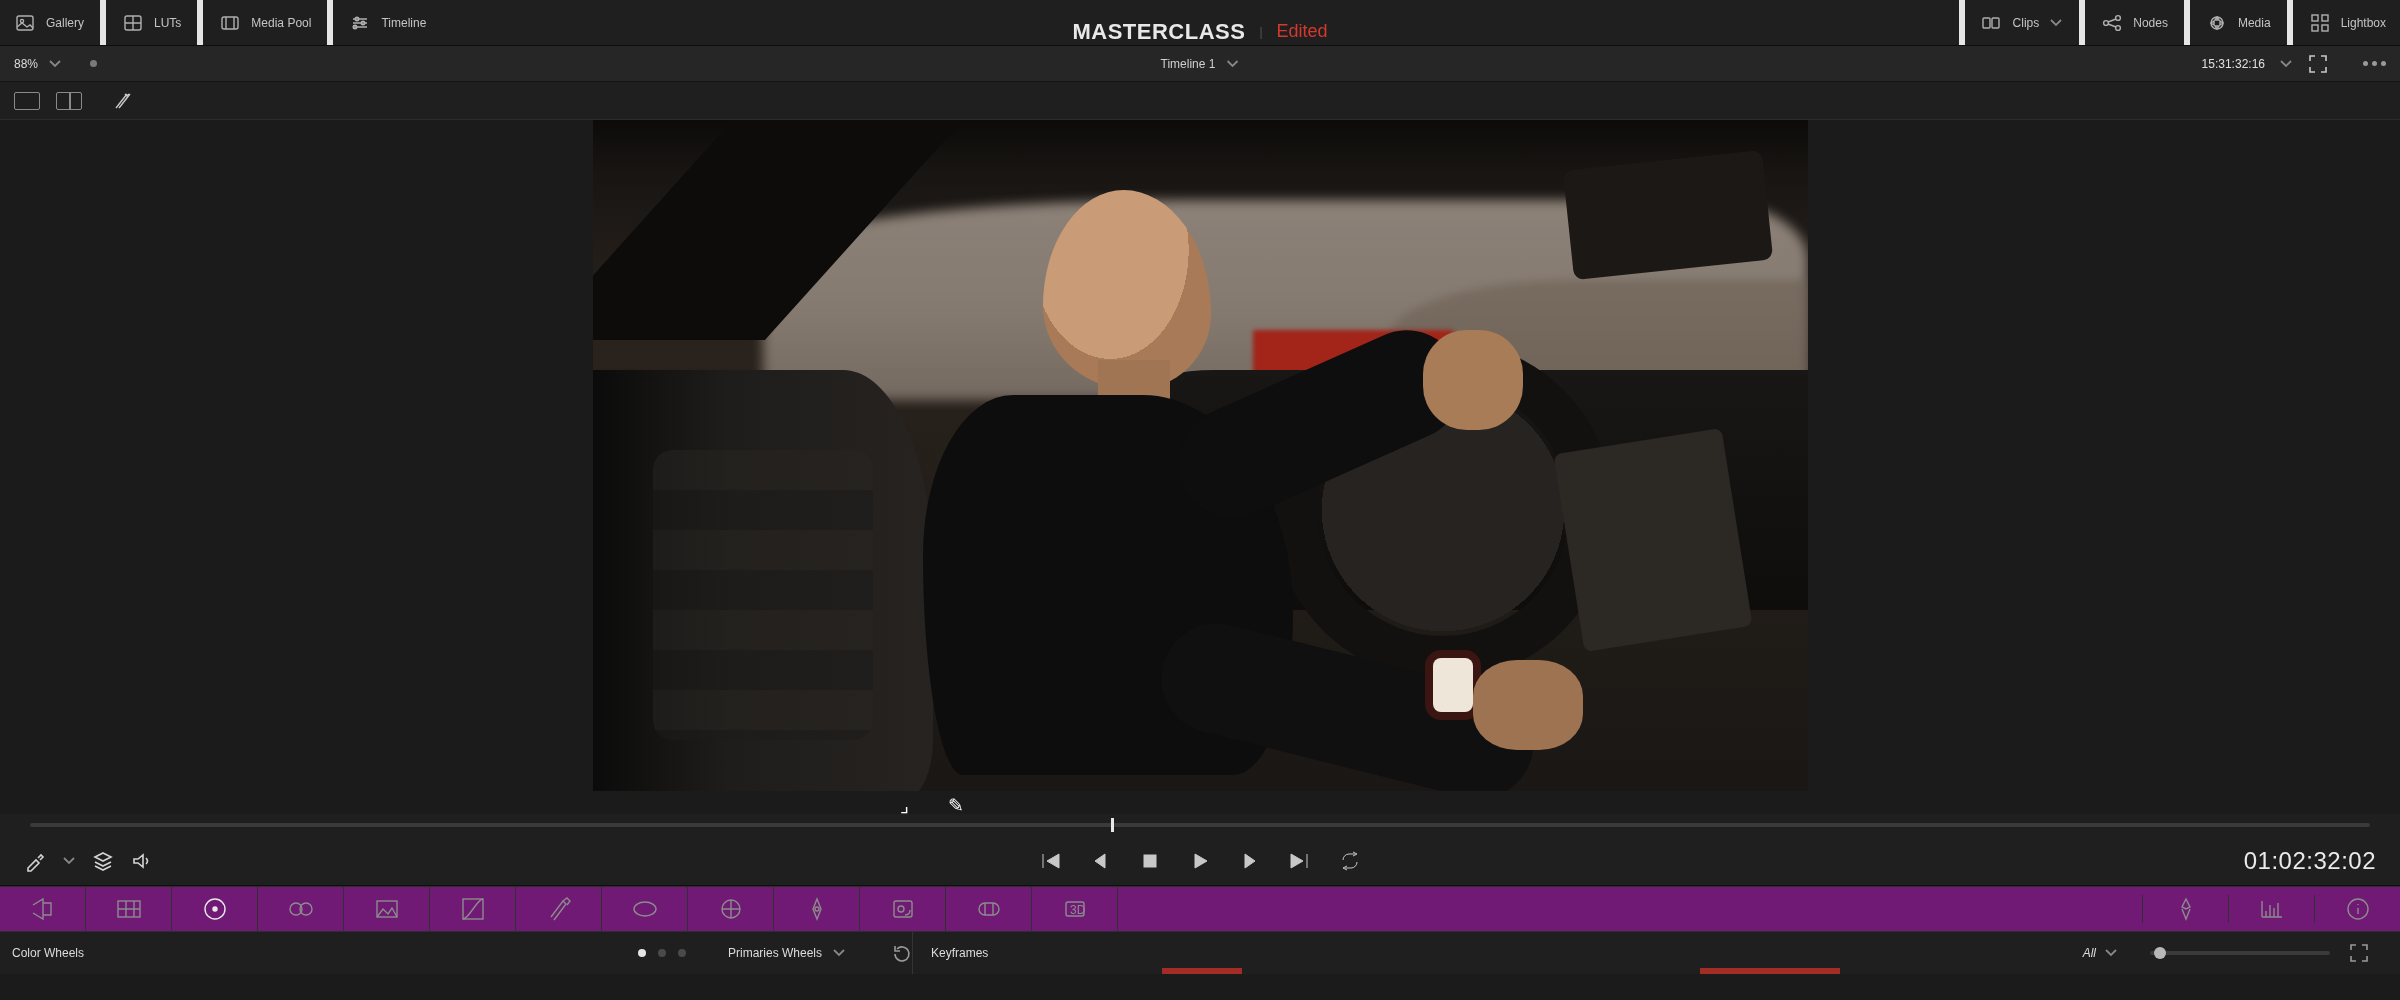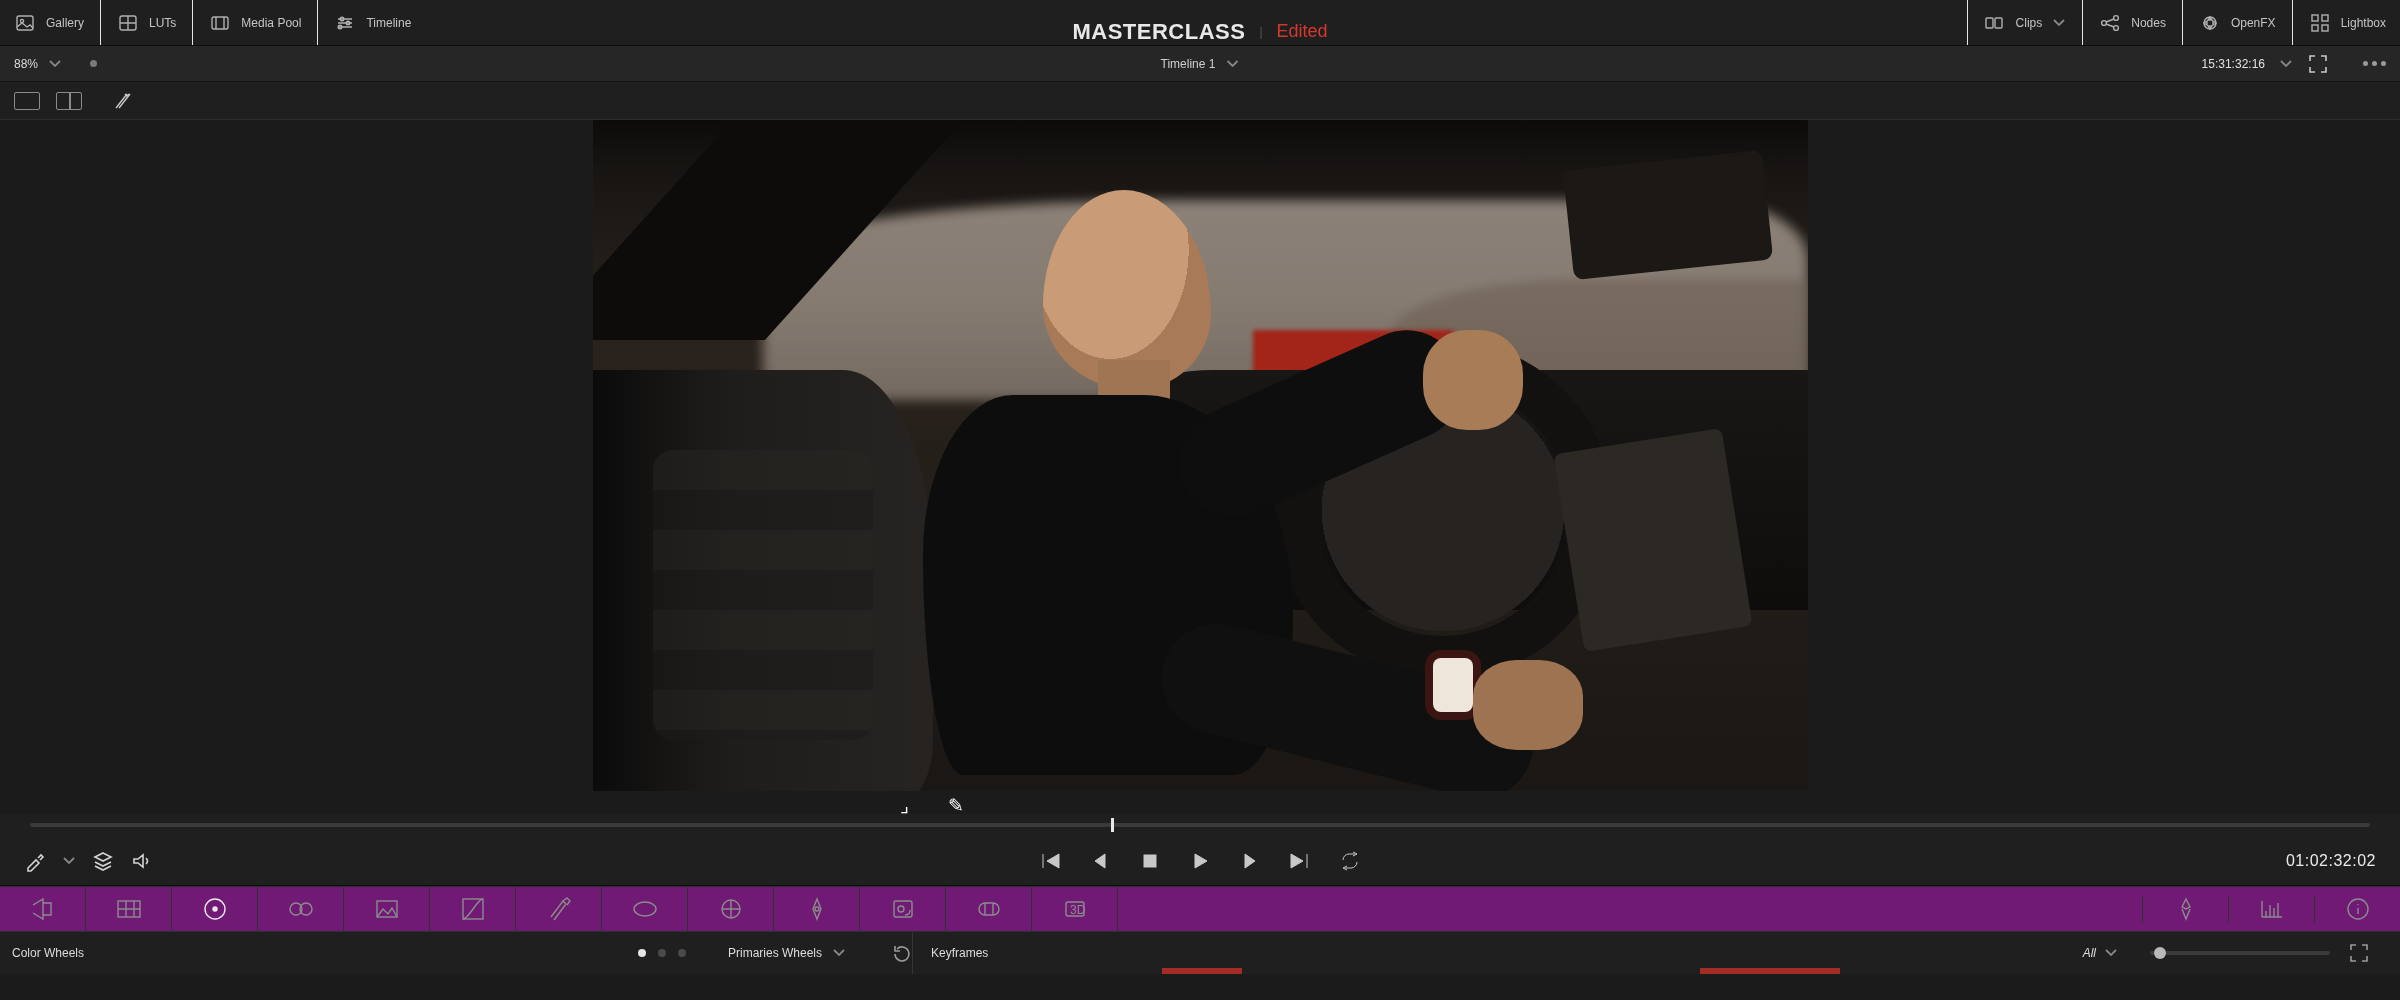--- a/index.html
+++ b/index.html
@@ -3,21 +3,21 @@
 <meta charset="utf-8">
 <style>
   * { margin:0; padding:0; box-sizing:border-box; font-family:-apple-system,"Segoe UI",Arial,sans-serif; font-size:12px; }
   body { width:2400px; height:1000px; background:#1b1b1b; color:#b8b8b8; overflow:hidden; user-select:none; }
   svg { display:block; }
   .row { display:flex; align-items:center; }
   .spacer { flex:1; }
 
   
   .topbar { height:46px; background:#1f1f1f; border-bottom:1px solid #0d0d0d; padding:0 14px; font-size:19px; }
-  .topbar .grp { display:flex; align-items:center; gap:10px; height:100%; padding:0 16px; border-left:1px solid #e5e5e5; cursor:pointer; }
+  .topbar .grp { display:flex; align-items:center; gap:10px; height:100%; padding:0 16px; border-left:6px solid #e5e5e5; cursor:pointer; }
   .topbar .grp:first-child { border-left:none; padding-left:0; }
   .topbar .grp span { color:#c4c4c4; }
   .title-blk { display:flex; align-items:center; gap:14px; position:absolute; left:50%; transform:translateX(-50%);margin-top:18px; }
   .title-blk .proj { color:#e8e8e8; font-weight:700; font-size:22px; letter-spacing:.5px; }
   .title-blk .status { color:#d4382e; font-size:18px; }
   .ic { width:22px; height:22px; stroke:#b0b0b0; fill:none; stroke-width:1.4; }
 
   
   .subbar { height:36px; background:#262626; padding:0 14px; font-size:18px; border-bottom:1px solid #141414; }
   .zoom { display:flex; align-items:center; gap:10px; color:#dcdcdc; }
@@ -60,21 +60,21 @@
   .markL,.markR { position:absolute; bottom:-3px; font-size:19px; color:#fff; pointer-events:none; }
   .markL { left:900px; } .markR { left:948px; }
 
   
   .scrub { height:22px; background:#1f1f1f; position:relative; padding:0 30px; }
   .scrub-track { position:absolute; left:30px; right:30px; top:9px; height:4px; background:#3a3a3a; border-radius:2px; }
   .scrub-head { position:absolute; top:4px; width:3px; height:14px; background:#e8e8e8; left:46.3%; }
   .transport { height:50px; background:#1f1f1f; display:flex; align-items:center; padding:0 24px; border-bottom:1px solid #0e0e0e; }
   .tl-left { display:flex; align-items:center; gap:16px; }
   .tl-ic { width:22px; height:22px; stroke:#d4d4d4; fill:none; stroke-width:1.6; }
-  .tc2 { font-size:16px; color:#eaeaea; font-variant-numeric:tabular-nums; letter-spacing:.5px; }
+  .tc2 { font-size:24px; color:#eaeaea; font-variant-numeric:tabular-nums; letter-spacing:.5px; }
   .tctrl { position:absolute; left:50%; transform:translateX(-50%); display:flex; align-items:center; gap:28px; }
   .tctrl svg { width:22px; height:22px; fill:#c8c8c8; stroke:#c8c8c8; }
 
   
   .palette { height:46px; background:#701a75; border-top:1px solid #2e2e2e; border-bottom:1px solid #2e2e2e; display:flex; align-items:center; }
   .pal-cell { width:86px; height:100%; display:flex; align-items:center; justify-content:center; border-right:1px solid #303030; cursor:pointer; }
   .pal-cell.active svg { stroke:#eaeaea; }
   .pal-ic { width:28px; height:28px; stroke:#8c8c8c; fill:none; stroke-width:1.4; }
   .pal-right { margin-left:auto; display:flex; align-items:center; }
   .pal-right .pal-cell { border-left:1px solid #303030; border-right:none; }
@@ -153,21 +153,21 @@
         <circle cx="17" cy="16" r="2.4"></circle>
         <path d="M7 10l8-3M7 12l8 3"></path>
       </svg>
     <span>Nodes</span>
   </div>
   <div class="grp">
     <svg class="ic">
         <circle cx="11" cy="11" r="6"></circle>
         <path d="M11 5l2 3h-4zM11 17l-2-3h4zM5 11l3-2v4zM17 11l-3 2v-4z"></path>
       </svg>
-    <span>OpenFX</span>
+    <span>Media</span>
   </div>
   <div class="grp" style="padding-right:0">
     <svg class="ic">
         <rect x="3" y="3" width="6" height="6"></rect>
         <rect x="13" y="3" width="6" height="6"></rect>
         <rect x="3" y="13" width="6" height="6"></rect>
         <rect x="13" y="13" width="6" height="6"></rect>
       </svg>
     <span>Lightbox</span>
   </div>

